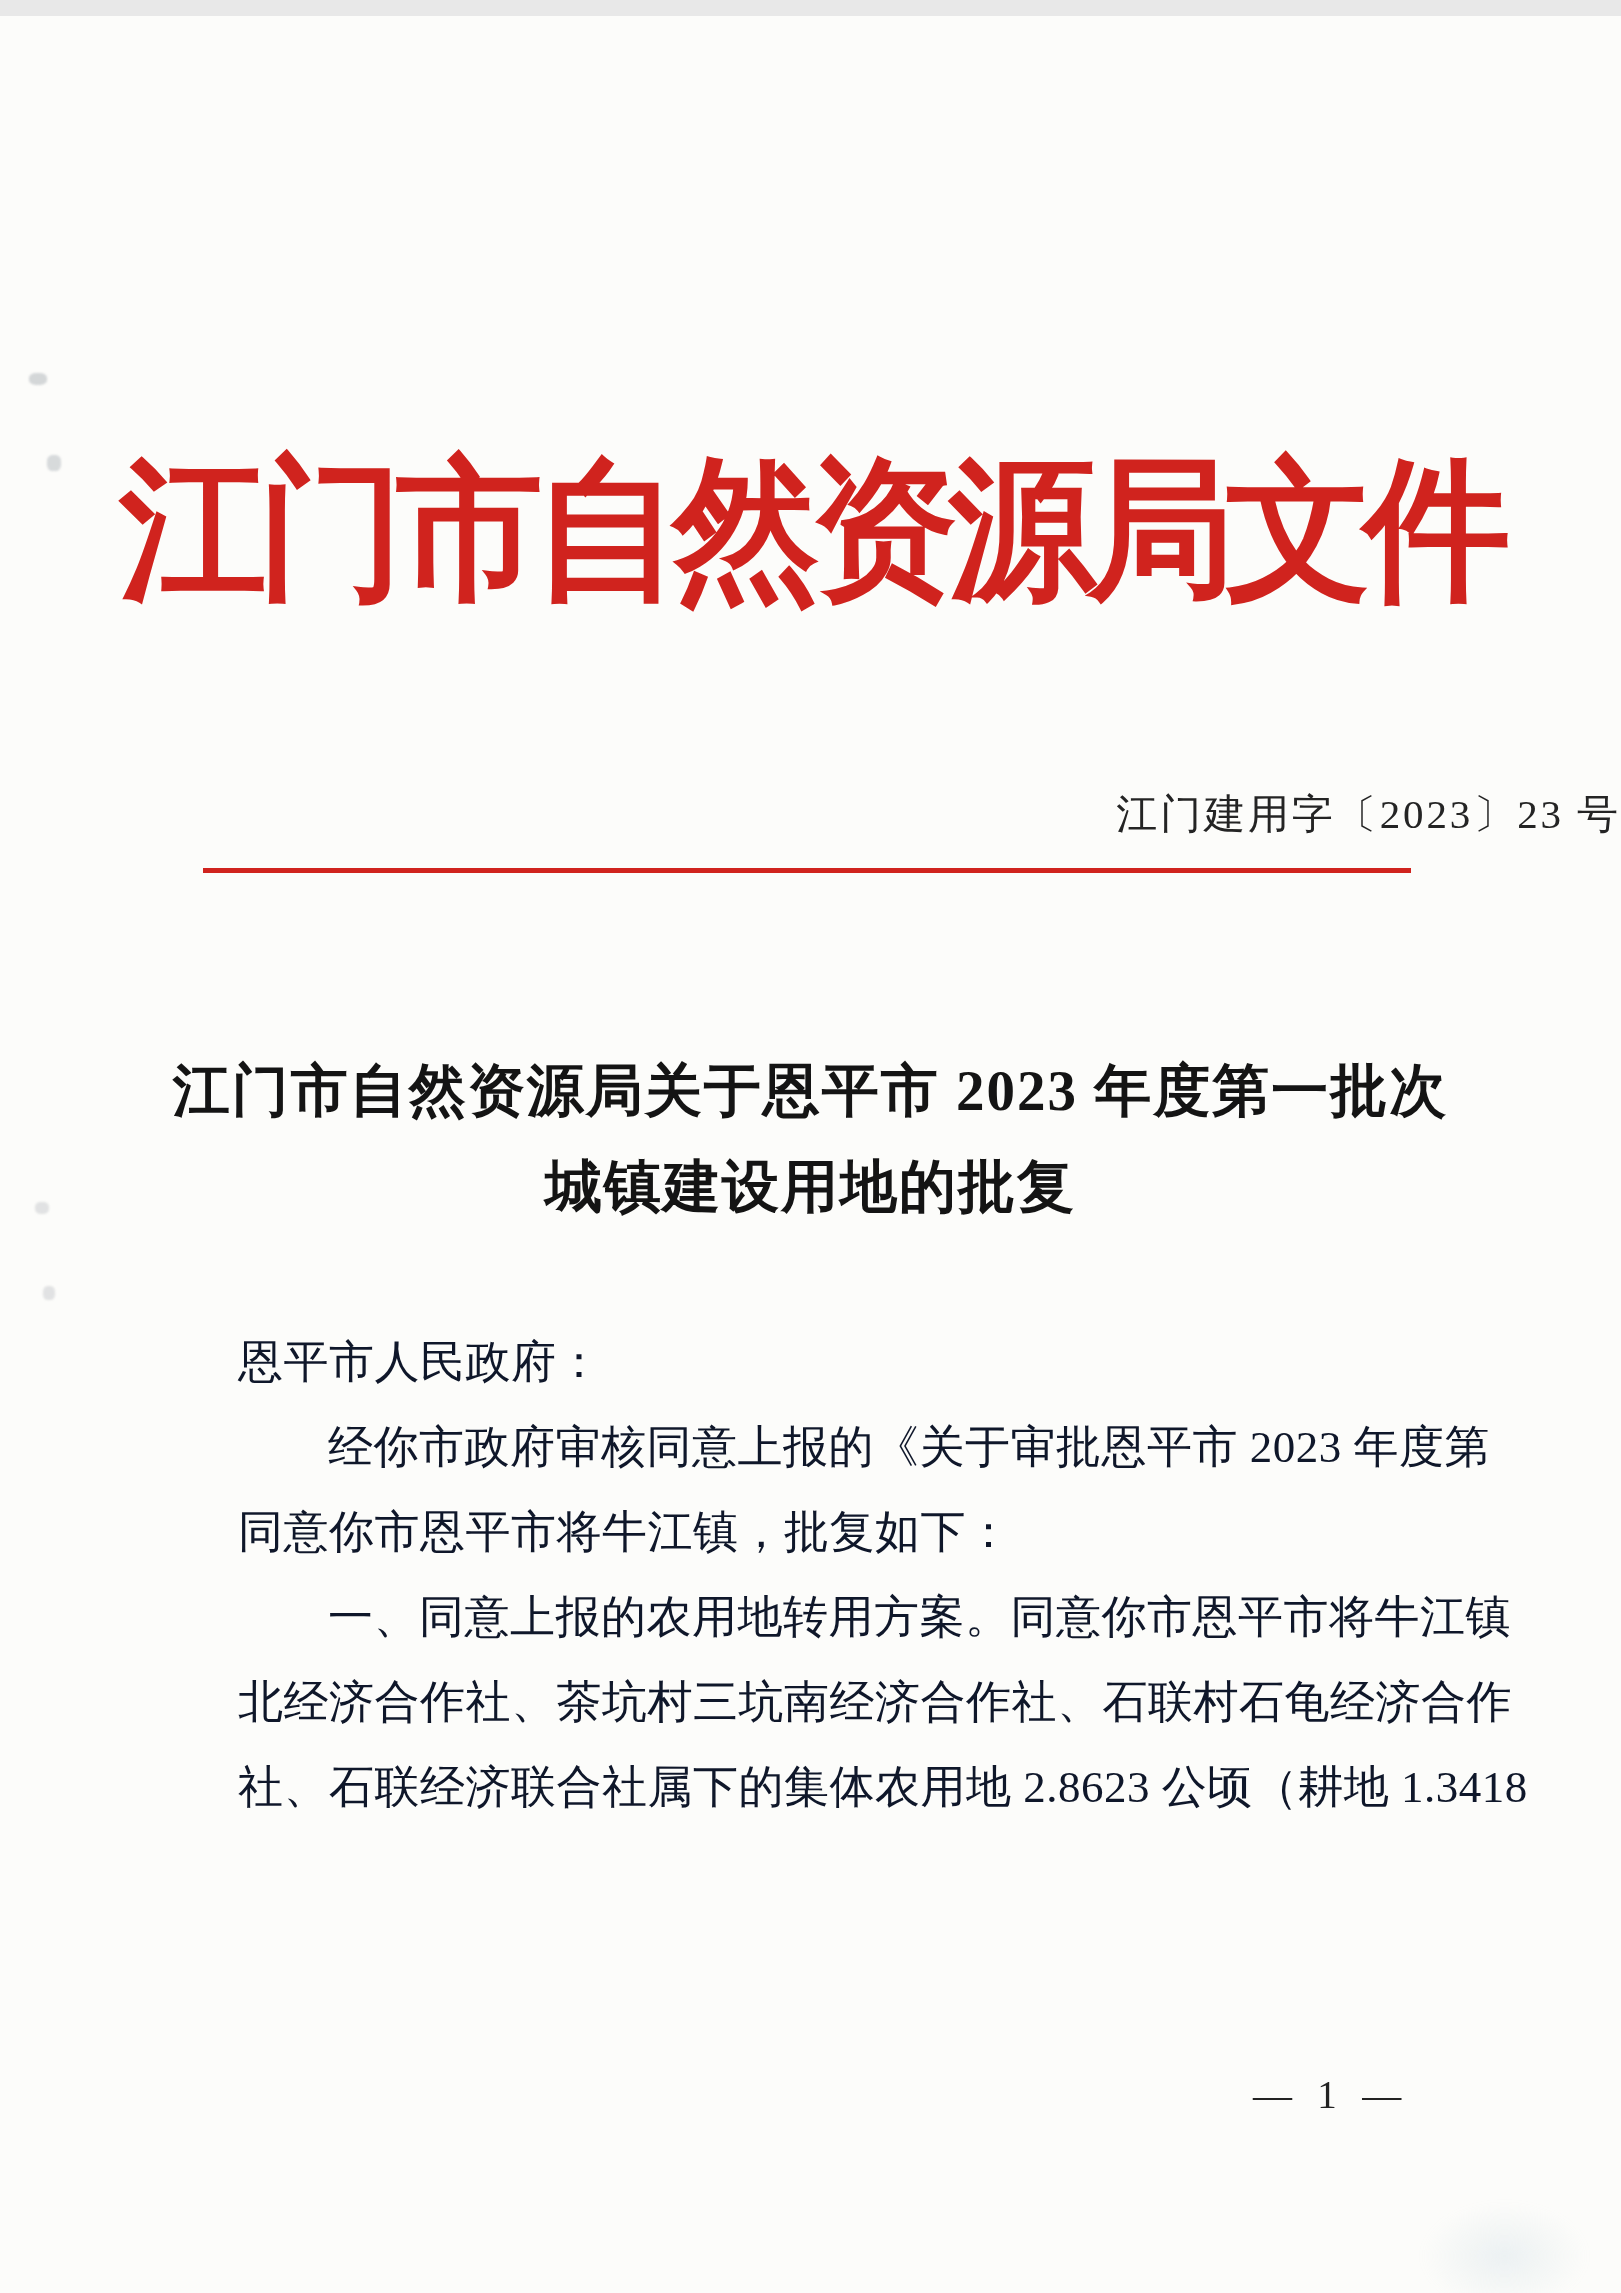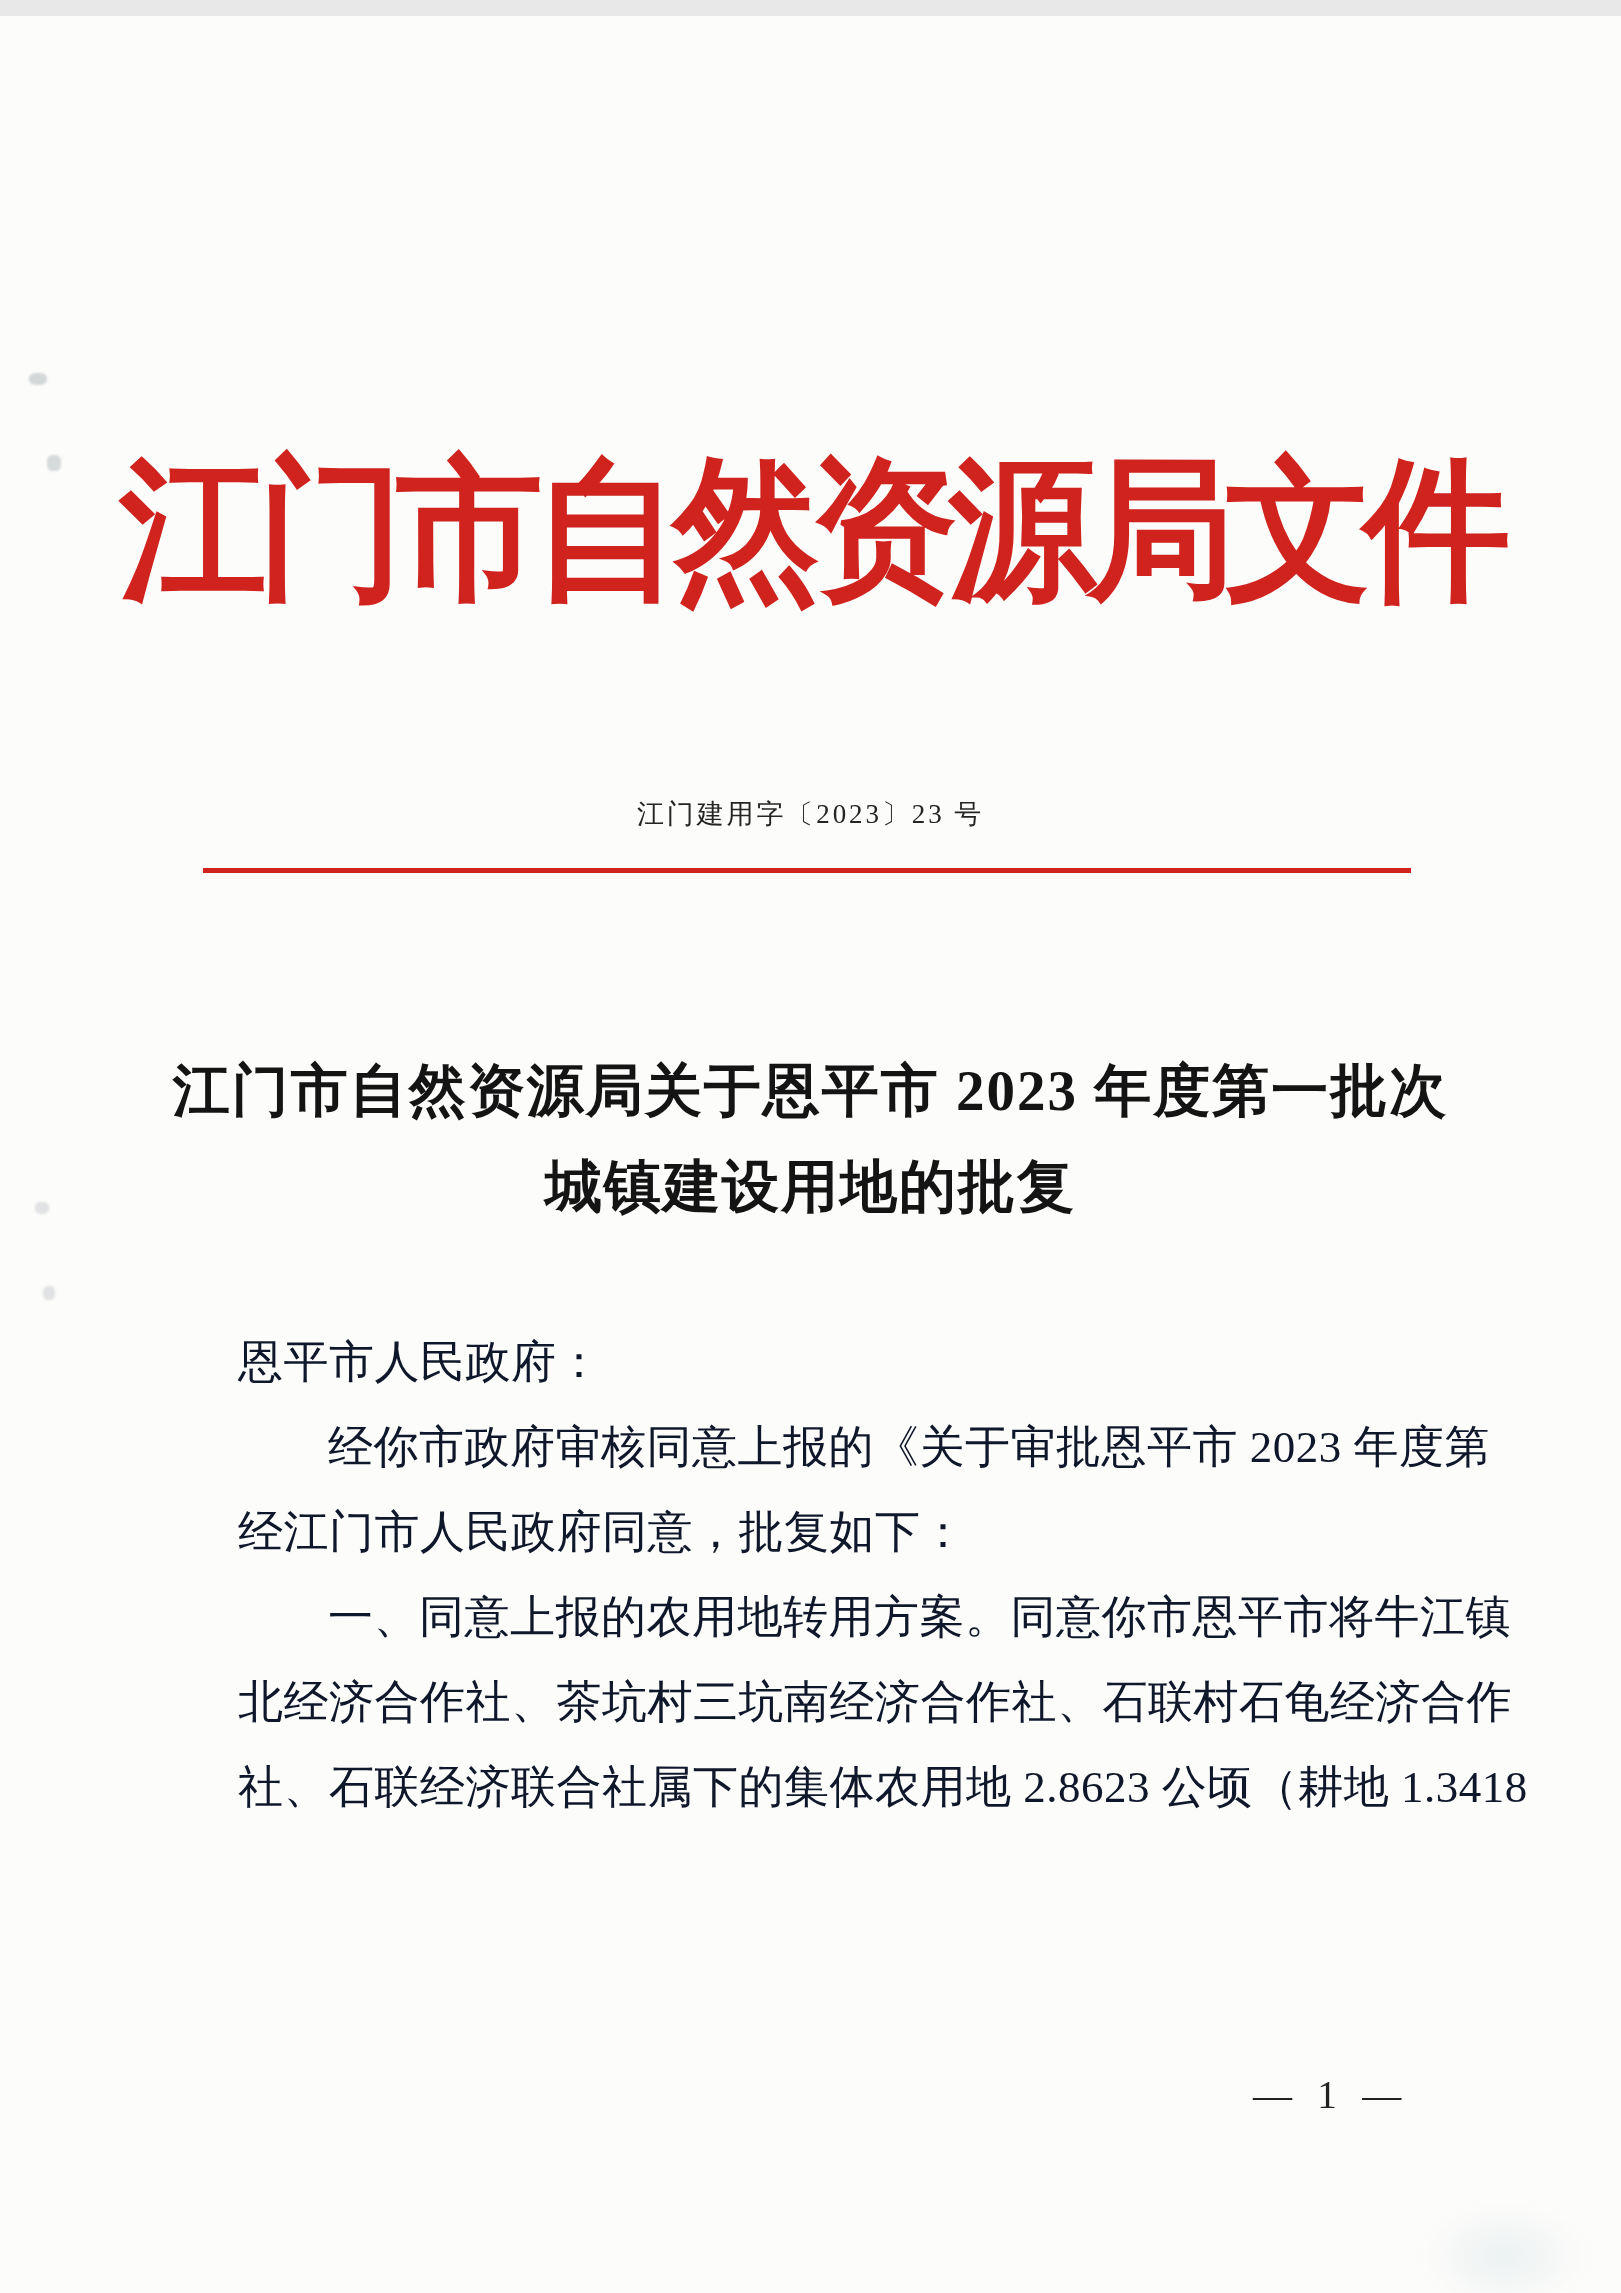--- a/index.html
+++ b/index.html
@@ -31,22 +31,22 @@
     font-weight: 700;
     letter-spacing: -8.8px;
     transform: scaleY(1.05);
     white-space: nowrap;
   }
   .doc-number {
     position: absolute;
     top: 770px;
     left: 0;
     width: 100%;
-    text-align: center;
-    font-size: 27px;
+    text-align: right;
+    font-size: 41px;
     line-height: 57px;
     letter-spacing: 2.9px;
     color: #242424;
     white-space: nowrap;
   }
   .red-rule {
     position: absolute;
     top: 852px;
     left: 203px;
     width: 1208px;
@@ -126,21 +126,21 @@
   <div class="red-rule" style="background: rgb(208, 35, 30);"></div>
 
   <h2 class="doc-title">
     <span>江门市自然资源局关于恩平市 2023 年度第一批次</span>
     <span>城镇建设用地的批复</span>
   </h2>
 
   <div class="body-block">
     <div class="body-line">恩平市人民政府：</div>
     <div class="body-line indent">经你市政府审核同意上报的《关于审批恩平市 2023 年度第</div>
-    <div class="body-line">经江门市人民政府同意，批复如下：</div>
+    <div class="body-line">同意你市恩平市将牛江镇，批复如下：</div>
     <div class="body-line indent">一、同意上报的农用地转用方案。同意你市恩平市将牛江镇</div>
     <div class="body-line">北经济合作社、茶坑村三坑南经济合作社、石联村石龟经济合作</div>
     <div class="body-line">社、石联经济联合社属下的集体农用地 2.8623 公顷（耕地 1.3418</div>
   </div>
 
   <div class="page-number">— 1 —</div>
 
   <span class="artifact a1"></span>
   <span class="artifact a2"></span>
   <span class="artifact a3"></span>

